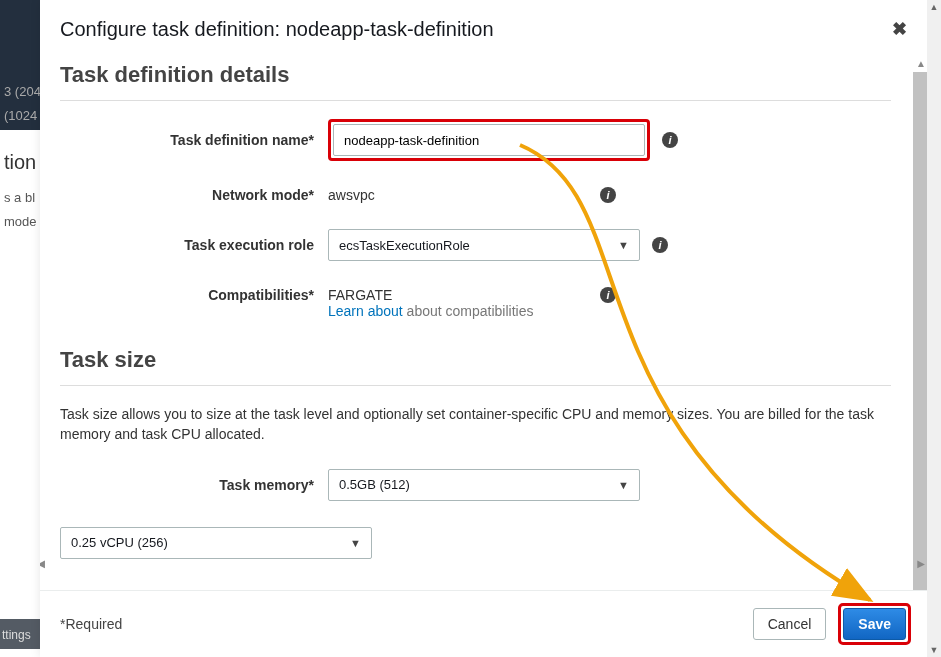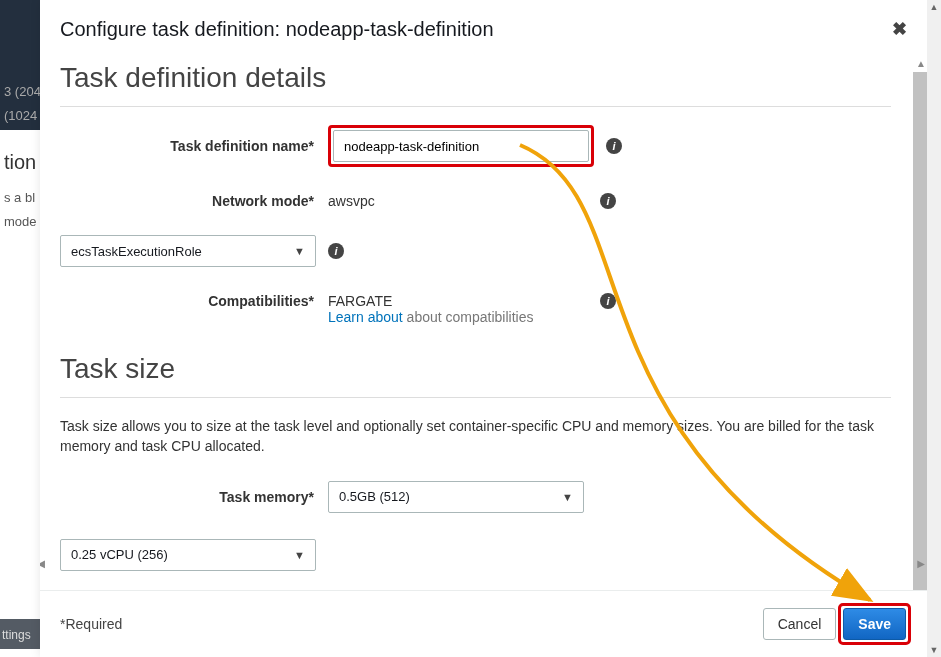--- a/index.html
+++ b/index.html
@@ -102,22 +102,22 @@
       width: 16px;
       height: 16px;
       font-size: 10px;
       text-align: center;
       line-height: 16px;
       color: #888;
       cursor: pointer;
     }
 
     .section-title {
-      font-size: 28px;
-      font-weight: 400;
+      font-size: 22px;
+      font-weight: 700;
       color: #444;
       padding-bottom: 4px;
       margin-bottom: 8px;
     }
     .section-hr {
       border: none;
       border-top: 1px solid #ddd;
       margin-bottom: 18px;
     }
 
@@ -139,21 +139,21 @@
       align-items: center;
       gap: 6px;
     }
     .text-input, .select-box {
       height: 32px;
       border: 1px solid #aab7b8;
       border-radius: 2px;
       padding: 0 10px;
       font-size: 13px;
       font-family: inherit;
-      width: 256px;
+      width: 312px;
       background: #fff;
     }
     .select-box {
       display: flex;
       align-items: center;
       justify-content: space-between;
       cursor: pointer;
     }
     .select-caret {
       font-size: 11px;
@@ -199,21 +199,21 @@
     }
 
     .modal-footer {
       border-top: 1px solid #eaeded;
       padding: 12px 20px;
       display: flex;
       align-items: center;
       justify-content: space-between;
     }
     .required-note { color: #444; }
-    .footer-buttons { display: flex; gap: 2px; align-items: center; }
+    .footer-buttons { display: flex; gap: 12px; align-items: center; }
     .btn {
       height: 32px;
       padding: 0 14px;
       border-radius: 3px;
       font-size: 14px;
       cursor: pointer;
       font-family: inherit;
     }
     .btn-cancel {
       background: #fff;
@@ -298,20 +298,21 @@
 
       <div class="form-row">
         <div class="form-label">Network mode*</div>
         <div class="form-field">
           <span class="static-value" style="width:260px;display:inline-block;">awsvpc</span>
           <span class="info-icon">i</span>
         </div>
       </div>
 
       <div class="form-row">
+        <div class="form-label">Task execution role</div>
         <div class="form-field">
           <div class="select-box">
             <span>ecsTaskExecutionRole</span>
             <span class="select-caret">▼</span>
           </div>
           <span class="info-icon">i</span>
         </div>
       </div>
 
       <div class="form-row" style="margin-bottom:10px;">

